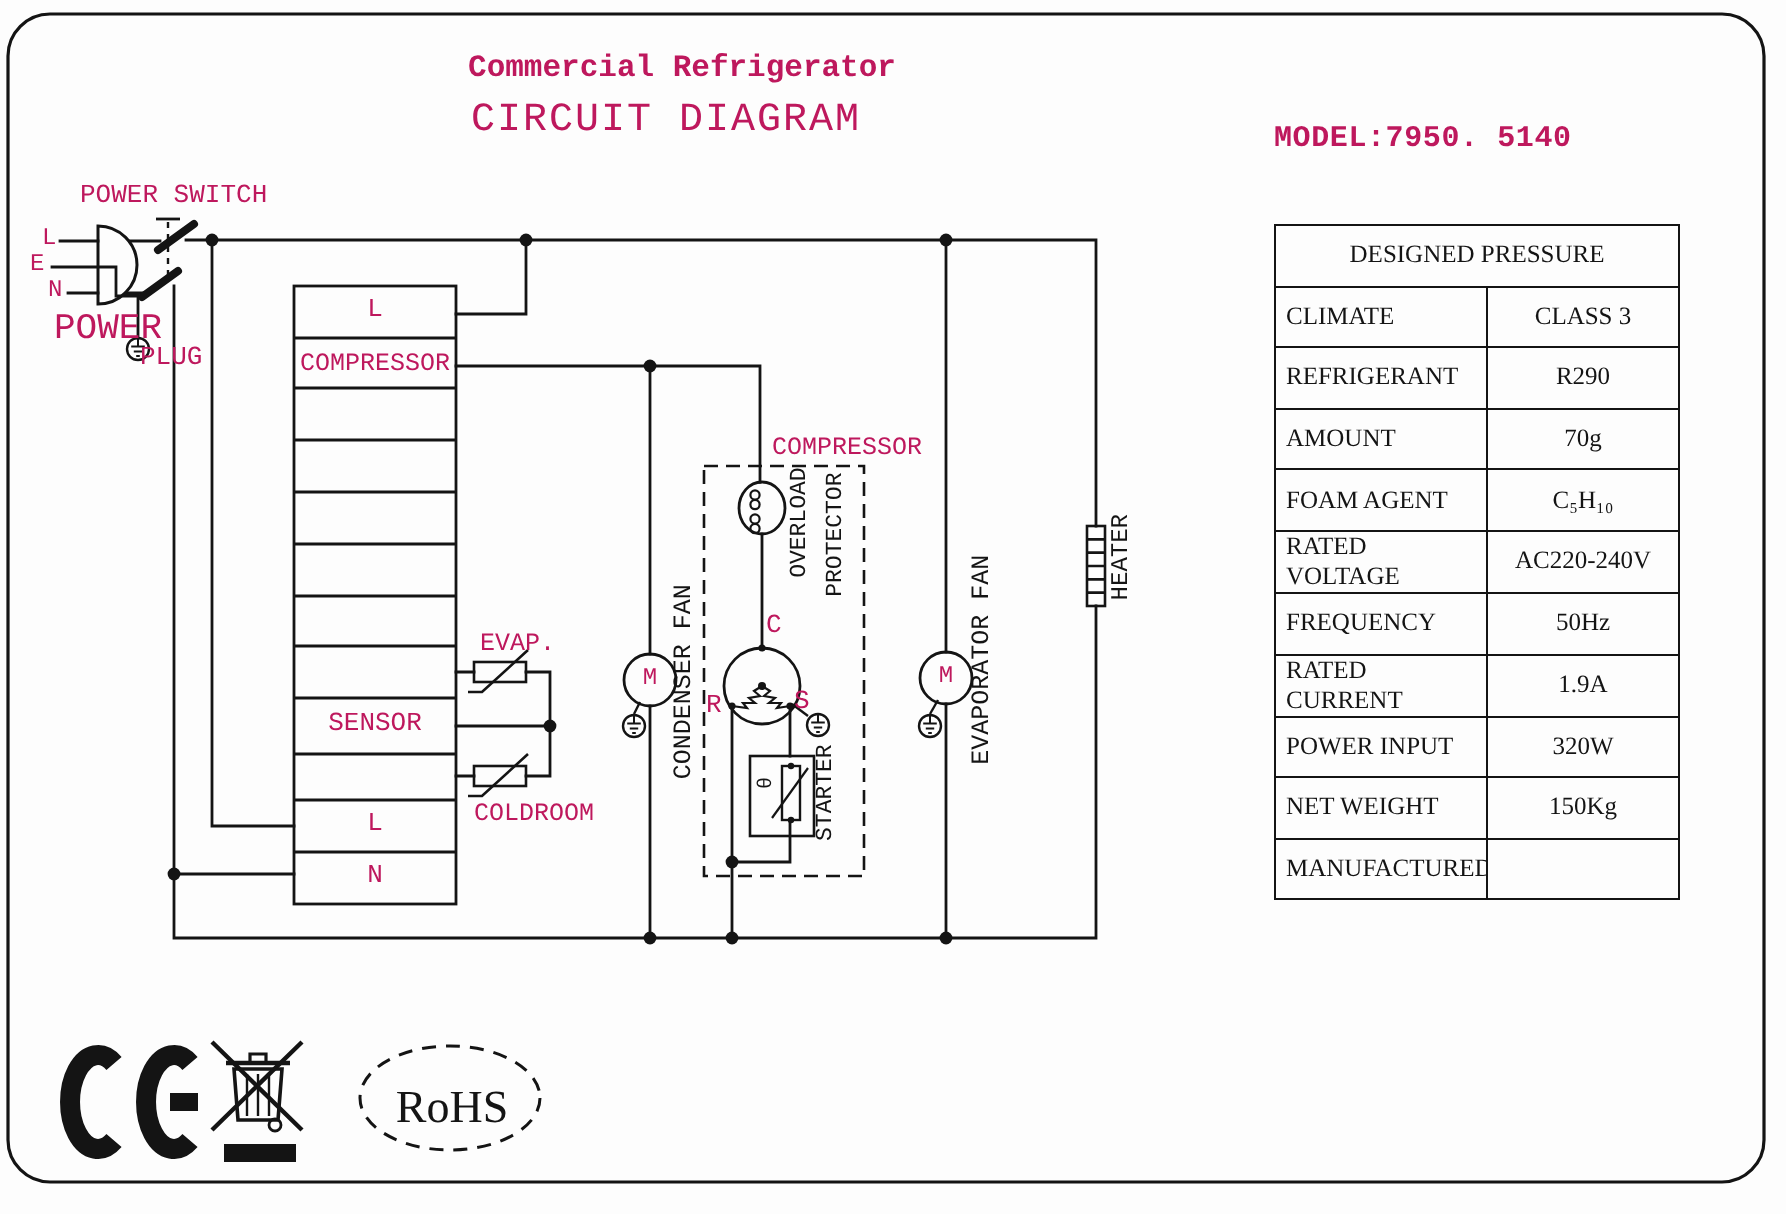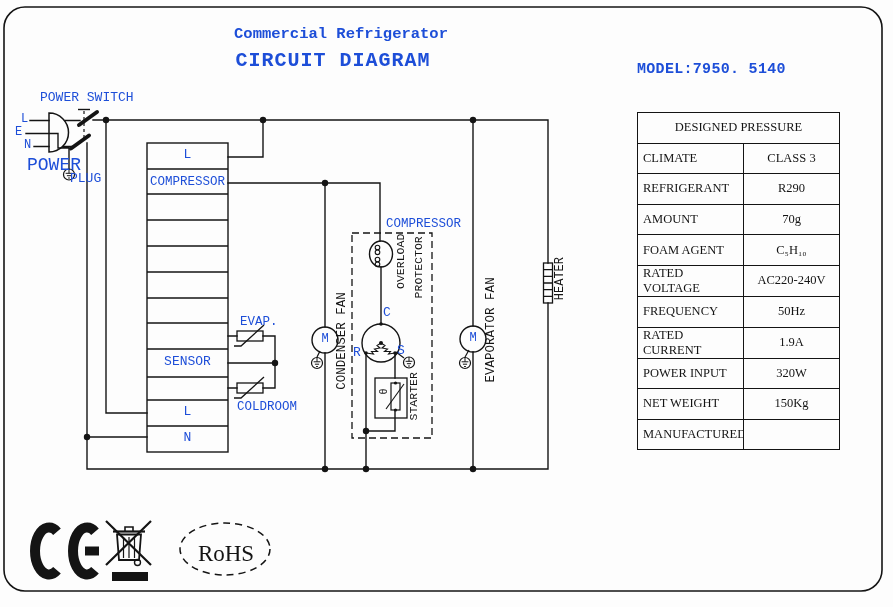--- a/index.html
+++ b/index.html
@@ -1,19 +1,19 @@
 <!DOCTYPE html>
 <html><head>
 <meta charset="utf-8">
 <style>
   html,body{margin:0;padding:0;background:#e8e8e8;}
   #stage{position:relative;width:893px;height:607px;background:#fdfdfd;overflow:hidden;
          font-family:"Liberation Mono","DejaVu Sans Mono",monospace;color:#141414;}
   #diagram-svg{position:absolute;left:0;top:0;}
-  .lbl{position:absolute;line-height:1.15;white-space:pre;color:#1d4ed8;
+  .lbl{position:absolute;line-height:1.15;white-space:pre;color:#be185d;
        font-family:"Liberation Mono","DejaVu Sans Mono",monospace;}
   .vlbl{position:absolute;line-height:1.1;white-space:pre;text-align:center;color:#141414;
         transform:rotate(-90deg);font-family:"Liberation Mono","DejaVu Sans Mono",monospace;}
   .ctr{text-align:center;}
   #spec-model{position:absolute;left:637px;top:61px;font-size:15px;font-weight:600;letter-spacing:.3px;}
   #spec-heading{position:absolute;left:637px;top:86px;font-size:15px;font-weight:600;letter-spacing:.3px;}
   #spec-table{position:absolute;left:637px;top:112px;width:202px;border-collapse:collapse;
               table-layout:fixed;font-size:12.5px;color:#141414;
               font-family:"Liberation Mono","DejaVu Sans Mono",monospace;}
   #spec-table td{border:1.5px solid #141414;height:29.6px;padding:0 0 0 5px;overflow:hidden;font-family:Liberation Serif, serif;}
@@ -163,21 +163,21 @@
       <path d="M117,534.5 H141 L139,560 H119 Z" stroke-width="1.8"></path>
       <path d="M123.5,537 V558 M129,537 V558 M134.5,537 V558" stroke-width="1.2"></path>
       <circle cx="137.5" cy="562.5" r="3" stroke-width="1.4"></circle>
       <rect x="112" y="572" width="36" height="9" fill="#141414" stroke="none"></rect>
     </g>
 
     <ellipse cx="225" cy="549" rx="45" ry="26" fill="none" stroke="#141414" stroke-width="1.5" stroke-dasharray="7,5"></ellipse>
   </svg>
 
   <div class="lbl ctr" style="left:190px;top:26px;width:302px;font-size:15.5px;font-weight:600;">Commercial Refrigerator</div>
-  <div class="lbl ctr" style="left:183px;top:49px;width:300px;font-size:20px;font-weight:700;letter-spacing:1px;">CIRCUIT DIAGRAM</div>
+  <div class="lbl ctr" style="left:183px;top:49px;width:300px;font-size:20px;font-weight:400;letter-spacing:1px;">CIRCUIT DIAGRAM</div>
 
   <div class="lbl" style="left:40px;top:91px;font-size:13px;">POWER SWITCH</div>
   <div class="lbl" style="left:21px;top:113px;font-size:12px;">L</div>
   <div class="lbl" style="left:15px;top:126px;font-size:12px;">E</div>
   <div class="lbl" style="left:24px;top:139px;font-size:12px;">N</div>
   <div class="lbl" style="left:27px;top:155px;font-size:18px;">POWER</div>
   <div class="lbl" style="left:27px;top:172px;font-size:13px;margin-left:43px;">PLUG</div>
 
   <div class="lbl ctr" style="left:147px;top:148px;width:81px;font-size:13px;">L</div>
   <div class="lbl ctr" style="left:147px;top:175px;width:81px;font-size:12.5px;">COMPRESSOR</div>

